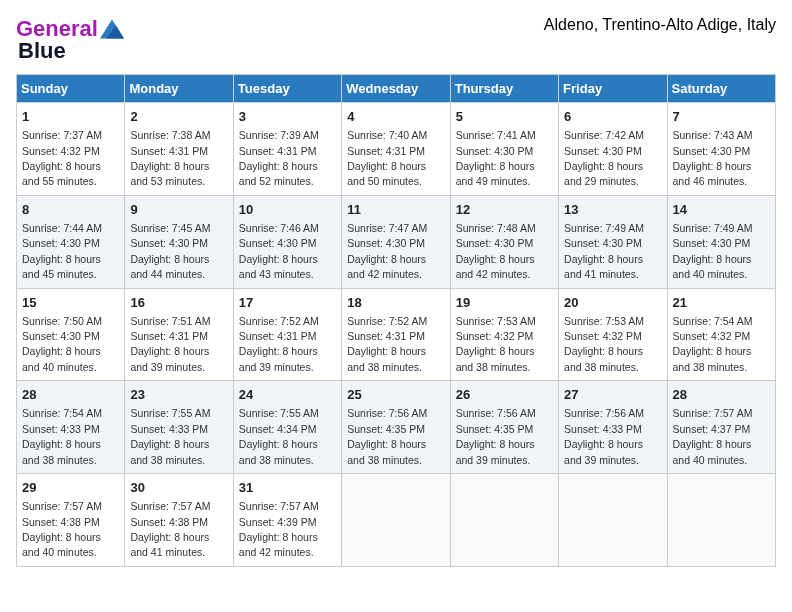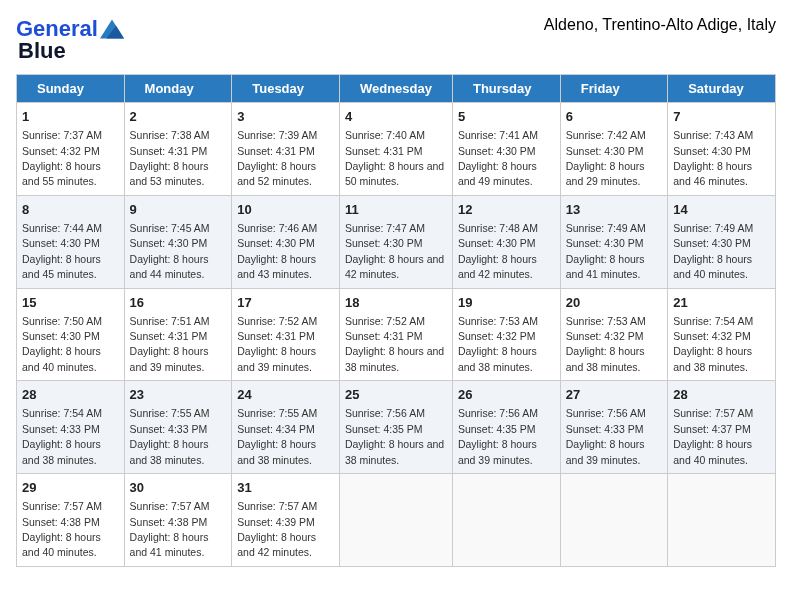--- a/index.html
+++ b/index.html
@@ -21,21 +21,21 @@
       flex-direction: column;
       align-items: flex-start;
     }
     .logo-text {
       display: flex;
       align-items: center;
       font-size: 22px;
       font-weight: bold;
       color: #333;
     }
-    .logo-general { color: #1d4ed8; }
+    .logo-general { color: #a21caf; }
     .logo-blue { color: #1a6faf; }
     .logo-icon {
       width: 24px;
       height: 20px;
       margin-left: 2px;
       margin-right: 0;
     }
     .title-area {
       text-align: right;
     }
@@ -49,21 +49,21 @@
       color: #000000;
     }
     .calendar {
       width: 100%;
       border-collapse: collapse;
       font-size: 11px;
     }
     .calendar thead tr th {
       background-color: #2a7abf;
       color: #fff;
-      padding: 6px 20px;
+      padding: 6px 4px;
       text-align: left;
       font-size: 13px;
       font-weight: bold;
       border: 1px solid #ccc;
     }
     .calendar tbody tr td {
       vertical-align: top;
       padding: 5px 5px;
       border: 1px solid #ccc;
       width: 108px;

